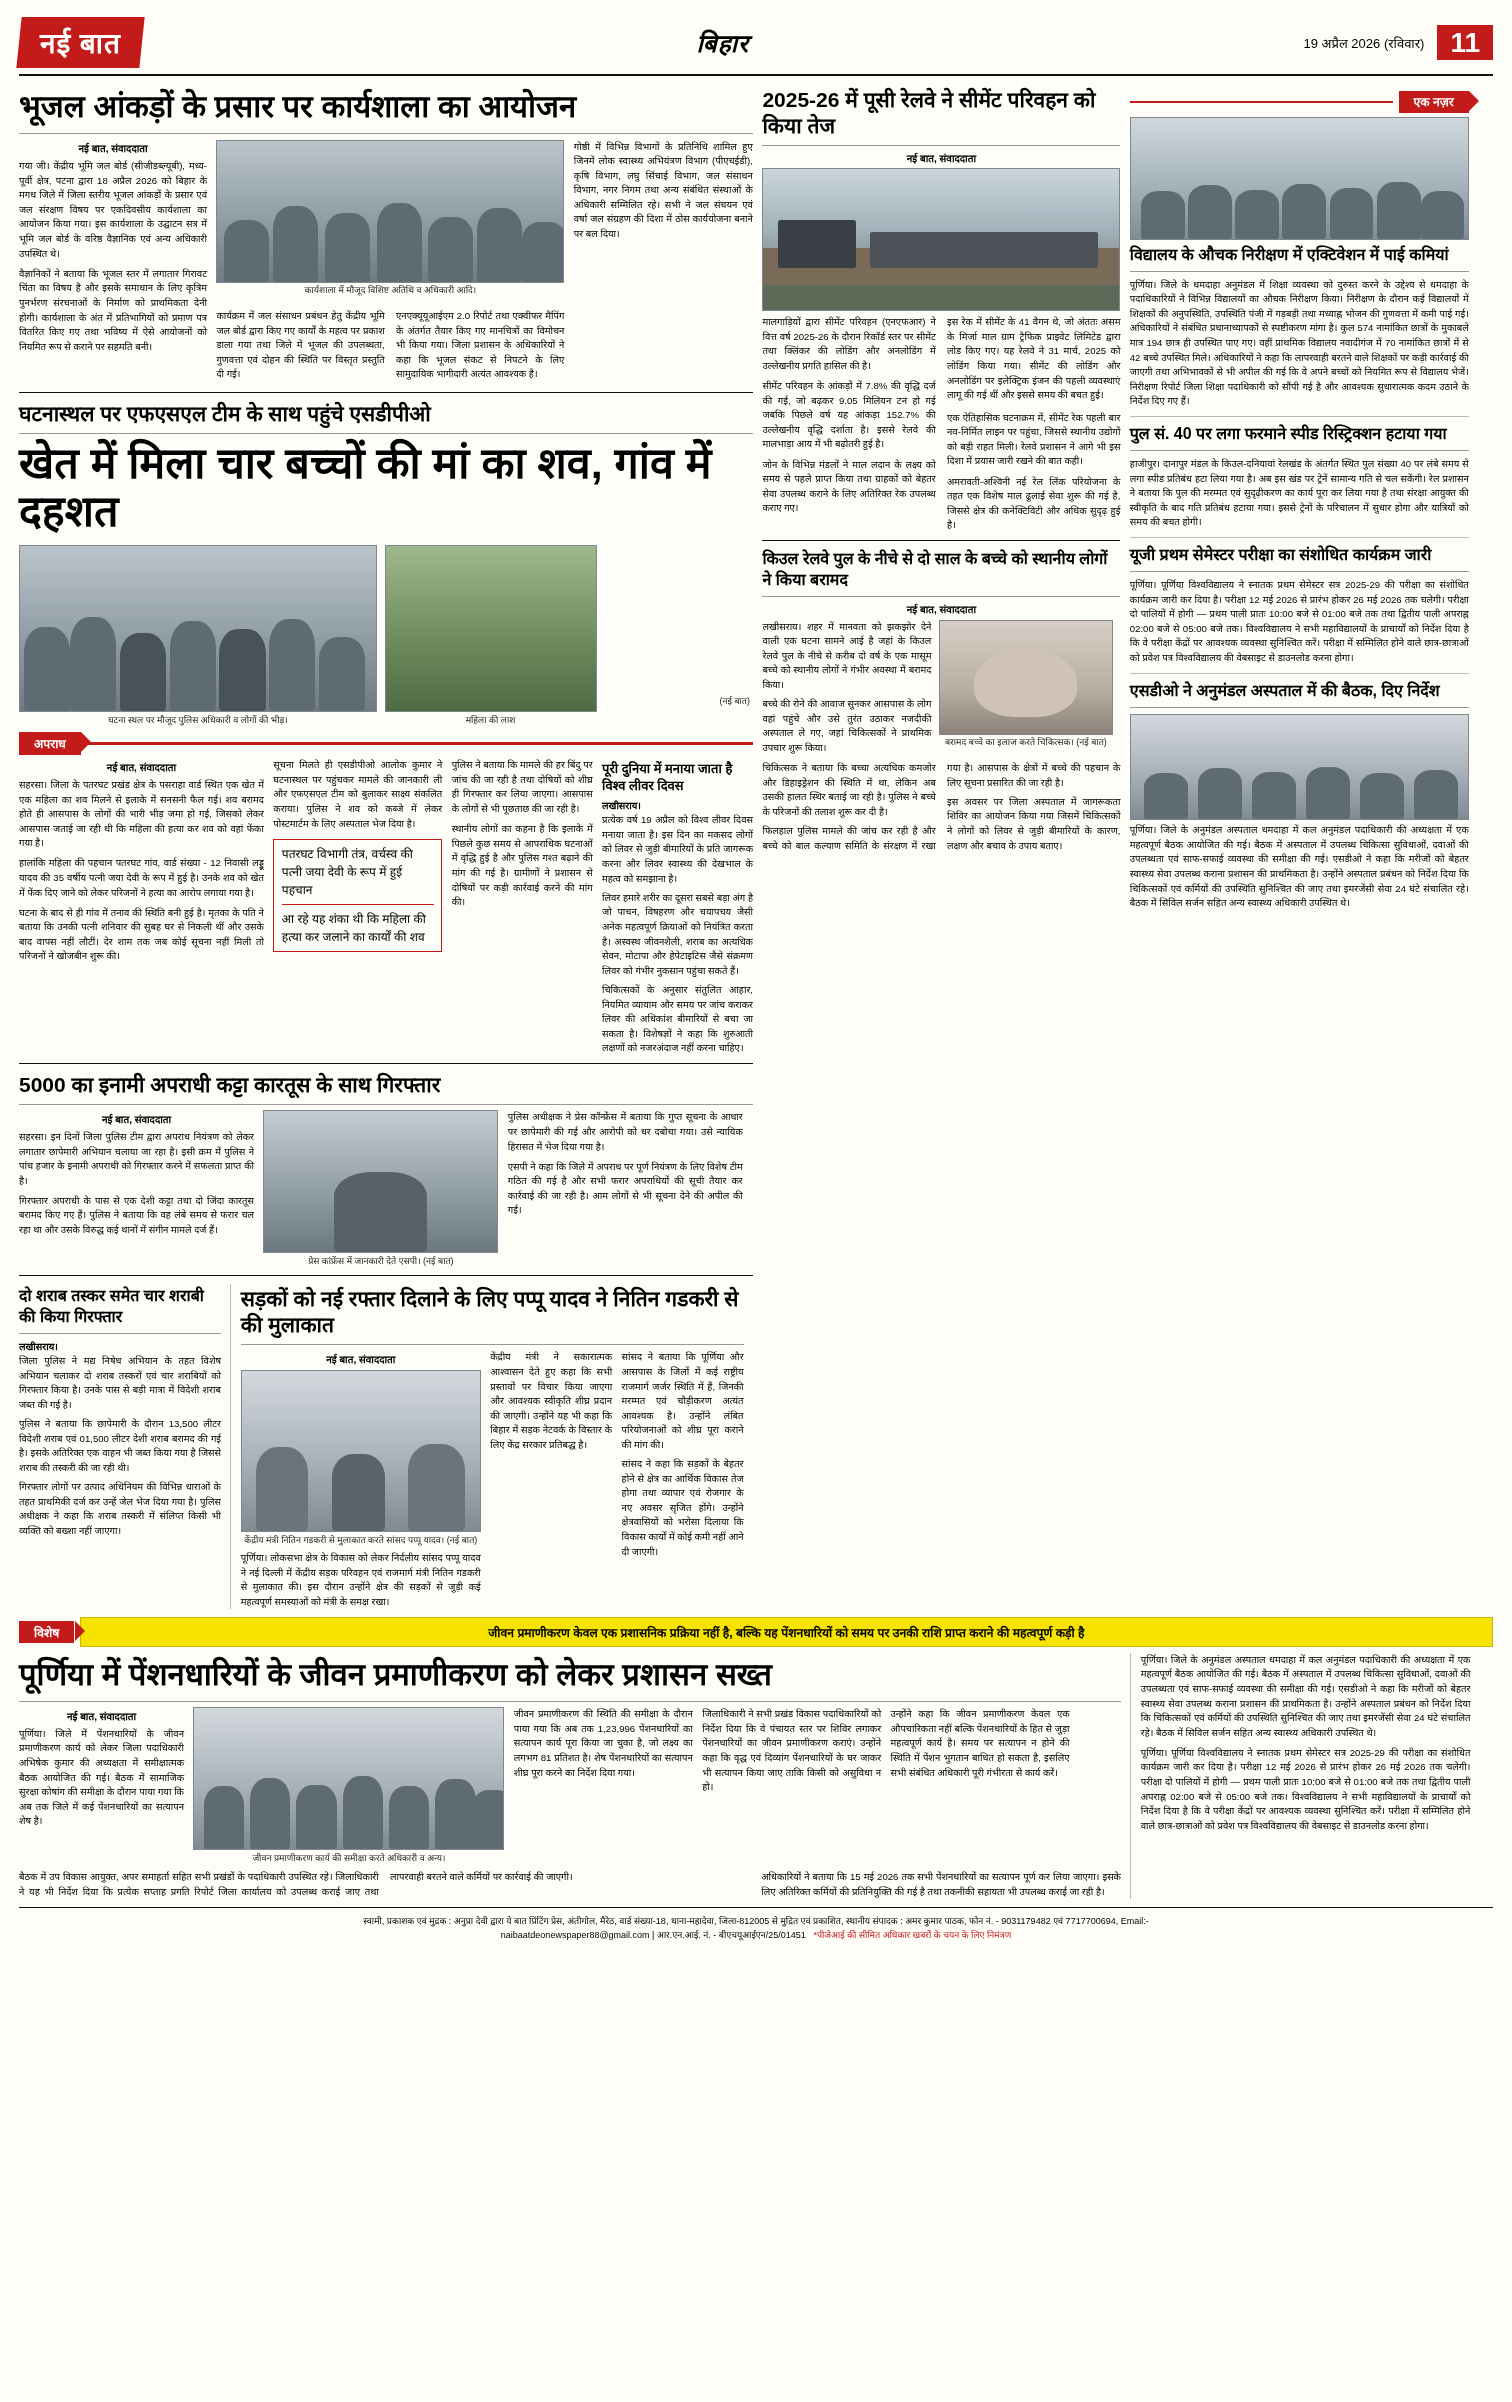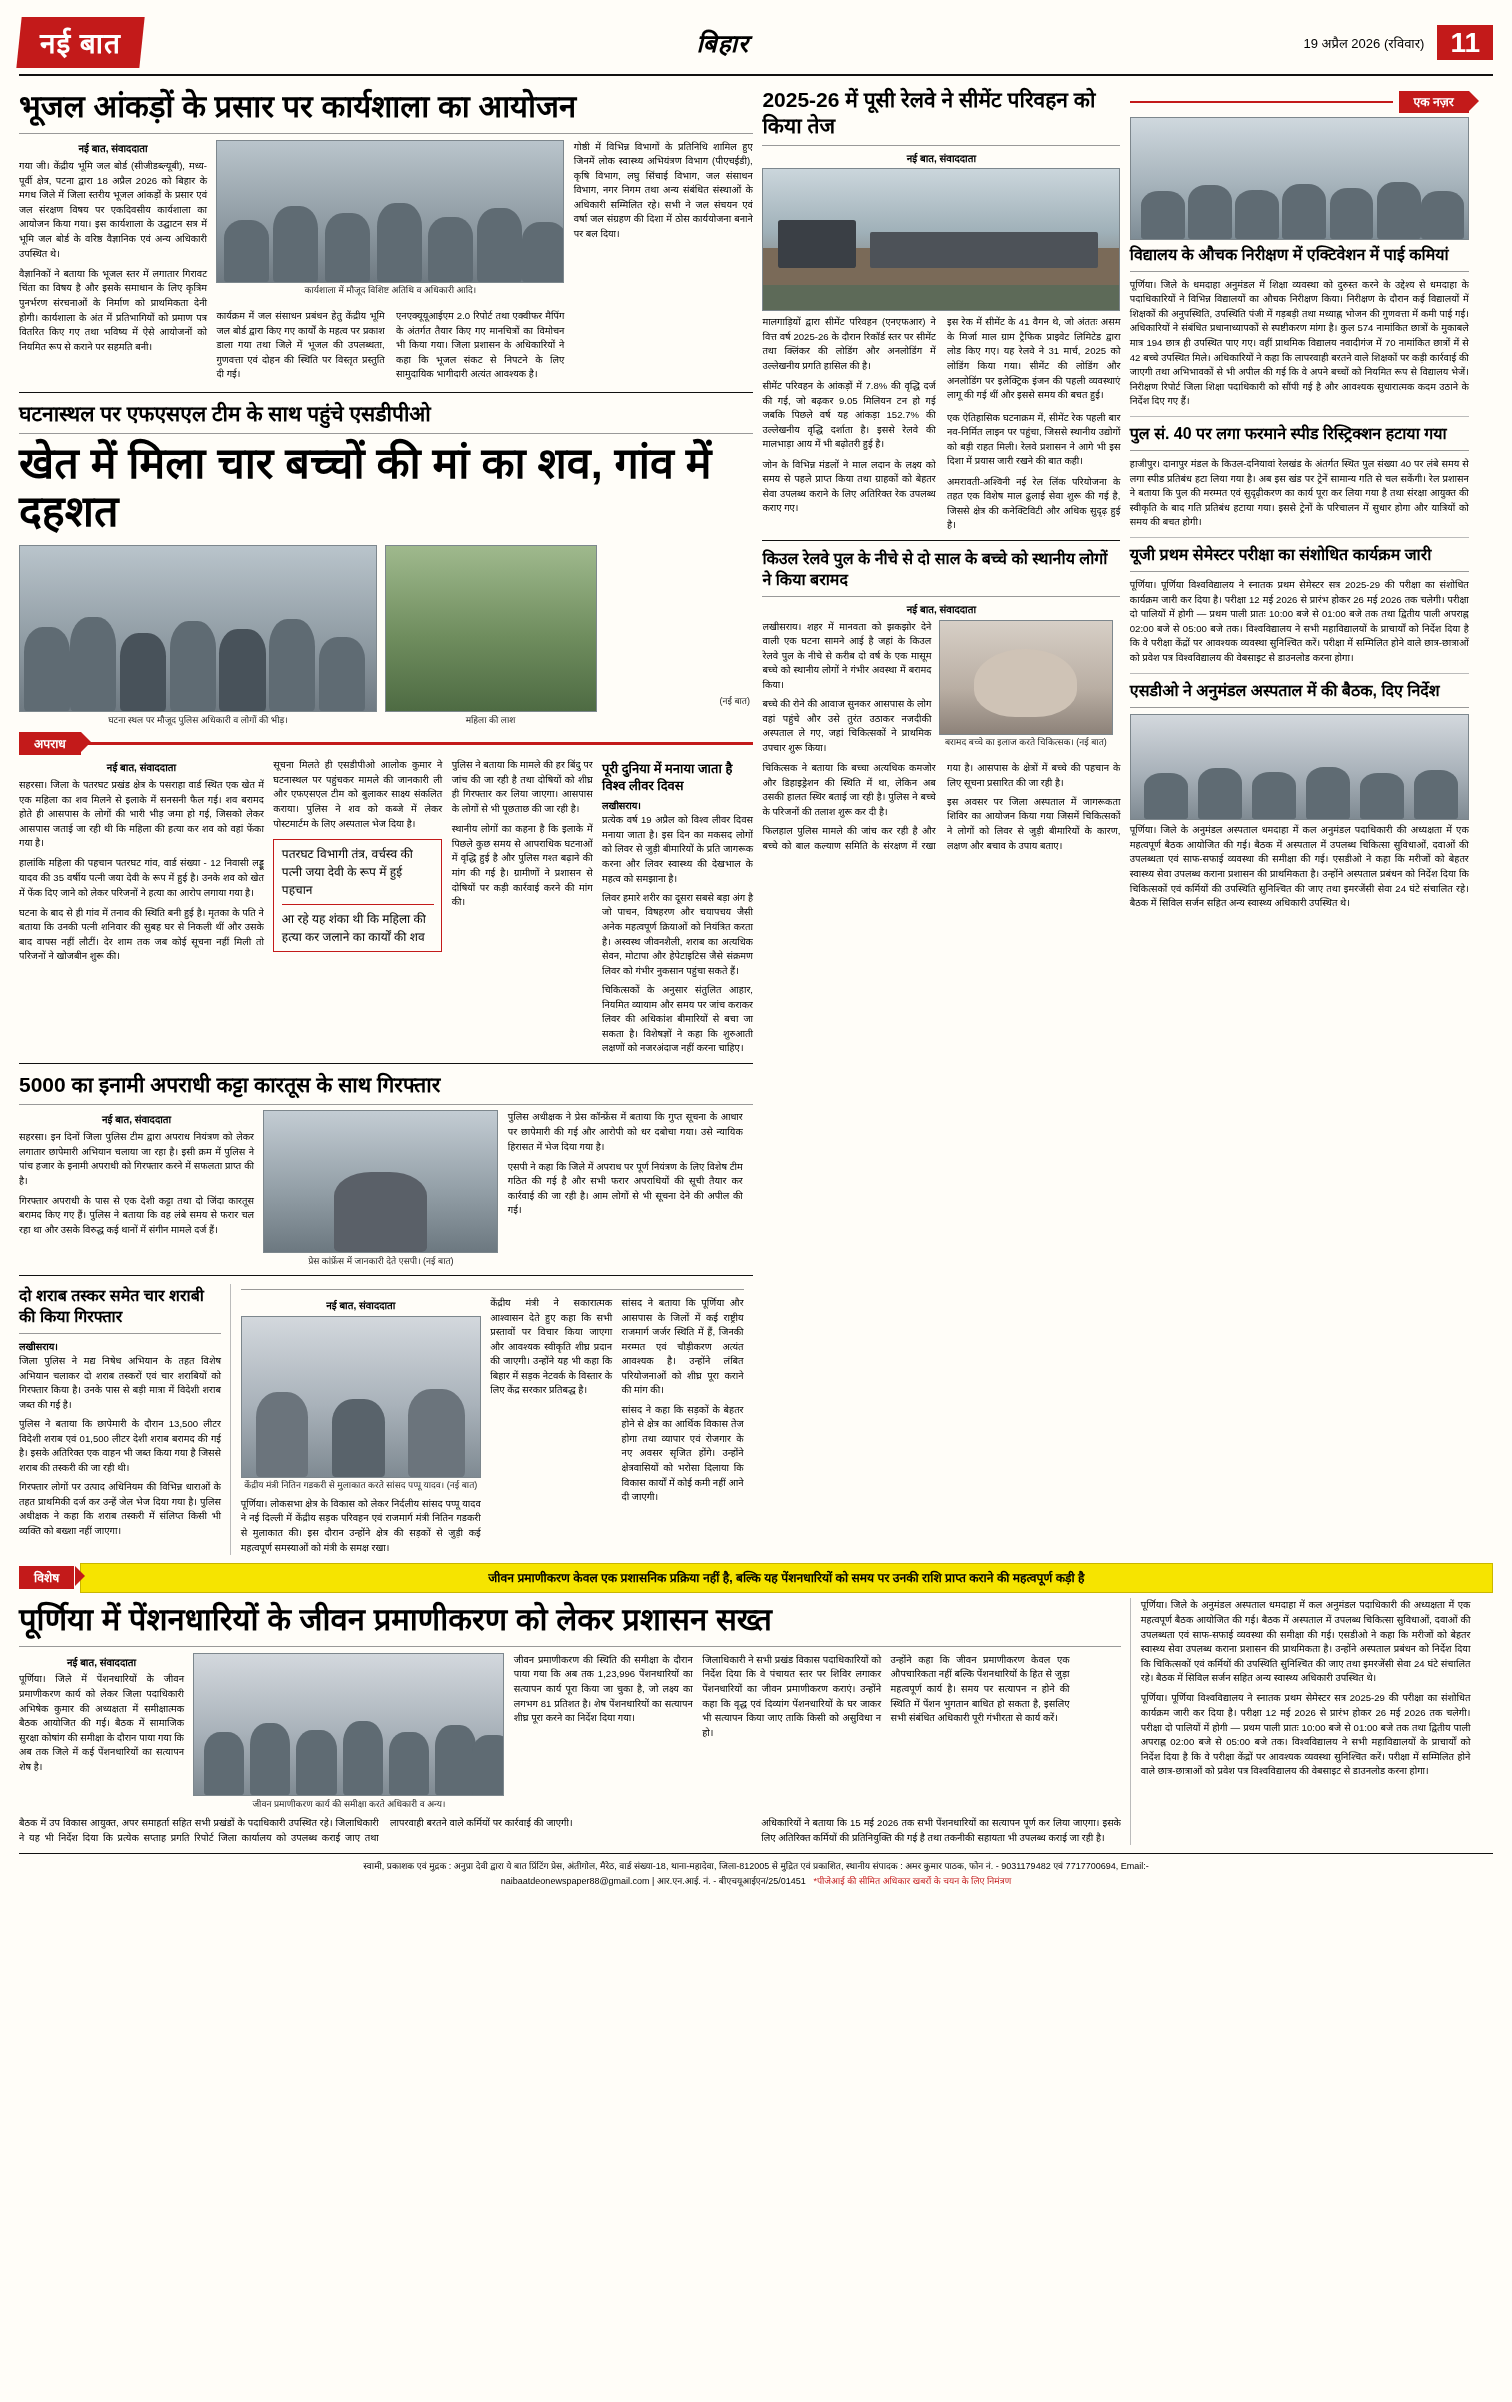--- a/index.html
+++ b/index.html
@@ -197,20 +197,21 @@
         <div style="width:202px;">
           <div class="hl3">दो शराब तस्कर समेत चार शराबी की किया गिरफ्तार</div>
           <hr class="tn">
           <div class="body-text"><b>लखीसराय।</b></div>
           <div class="body-text">जिला पुलिस ने मद्य निषेध अभियान के तहत विशेष अभियान चलाकर दो शराब तस्करों एवं चार शराबियों को गिरफ्तार किया है। उनके पास से बड़ी मात्रा में विदेशी शराब जब्त की गई है।</div>
           <div class="body-text" style="margin-top:4.7px;">पुलिस ने बताया कि छापेमारी के दौरान 13,500 लीटर विदेशी शराब एवं 01,500 लीटर देशी शराब बरामद की गई है। इसके अतिरिक्त एक वाहन भी जब्त किया गया है जिससे शराब की तस्करी की जा रही थी।</div>
           <div class="body-text" style="margin-top:4.7px;">गिरफ्तार लोगों पर उत्पाद अधिनियम की विभिन्न धाराओं के तहत प्राथमिकी दर्ज कर उन्हें जेल भेज दिया गया है। पुलिस अधीक्षक ने कहा कि शराब तस्करी में संलिप्त किसी भी व्यक्ति को बख्शा नहीं जाएगा।</div>
         </div>
         <div style="width:513px;" class="divider-v">
           <div style="padding-left:9.4px;">
+            <div class="hl2">सड़कों को नई रफ्तार दिलाने के लिए पप्पू यादव ने नितिन गडकरी से की मुलाकात</div>
             <hr class="tn">
             <div style="display:flex;gap:9.4px;">
               <div style="width:240px;">
                 <div class="byline">नई बात, संवाददाता</div>
                 <div class="photo ph-meet" style="height:160px;">
                   <div class="figs">
                     <div class="fig" style="left:6%;width:22%;height:85%;background:#6b747c"></div>
                     <div class="fig" style="left:38%;width:22%;height:78%;background:#59636b"></div>
                     <div class="fig" style="left:70%;width:24%;height:88%;background:#6b747c"></div>
                   </div>

